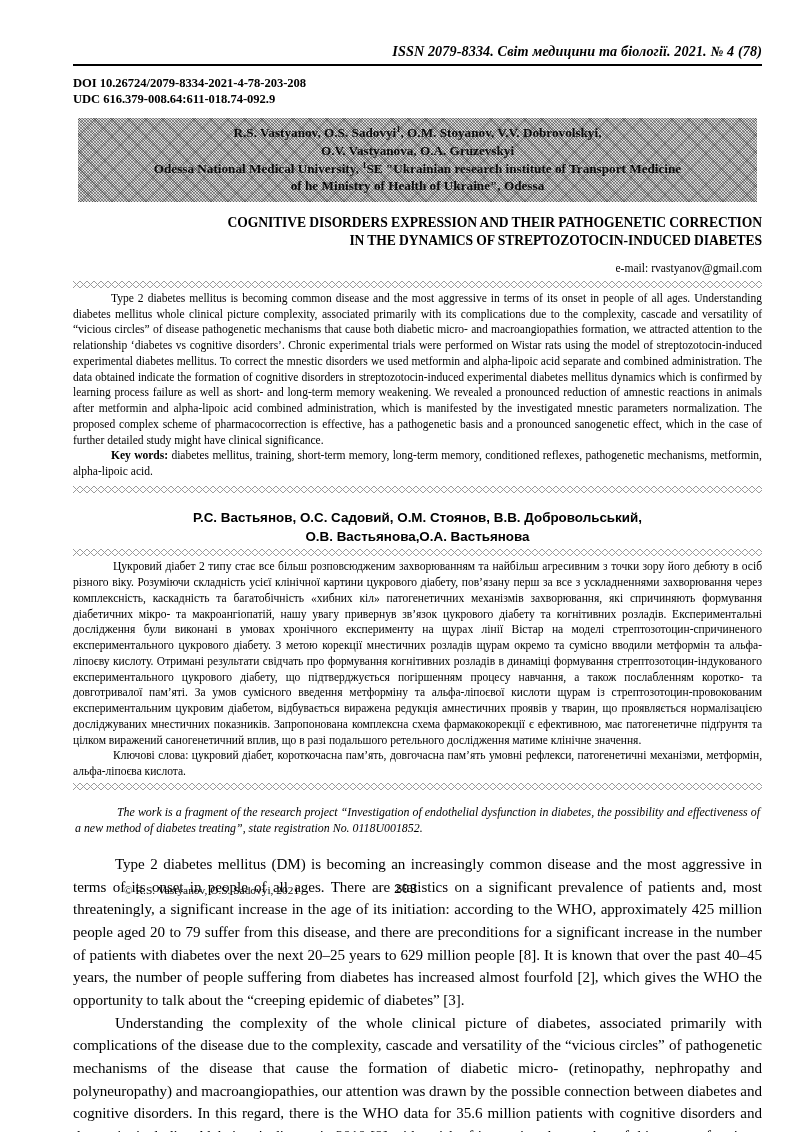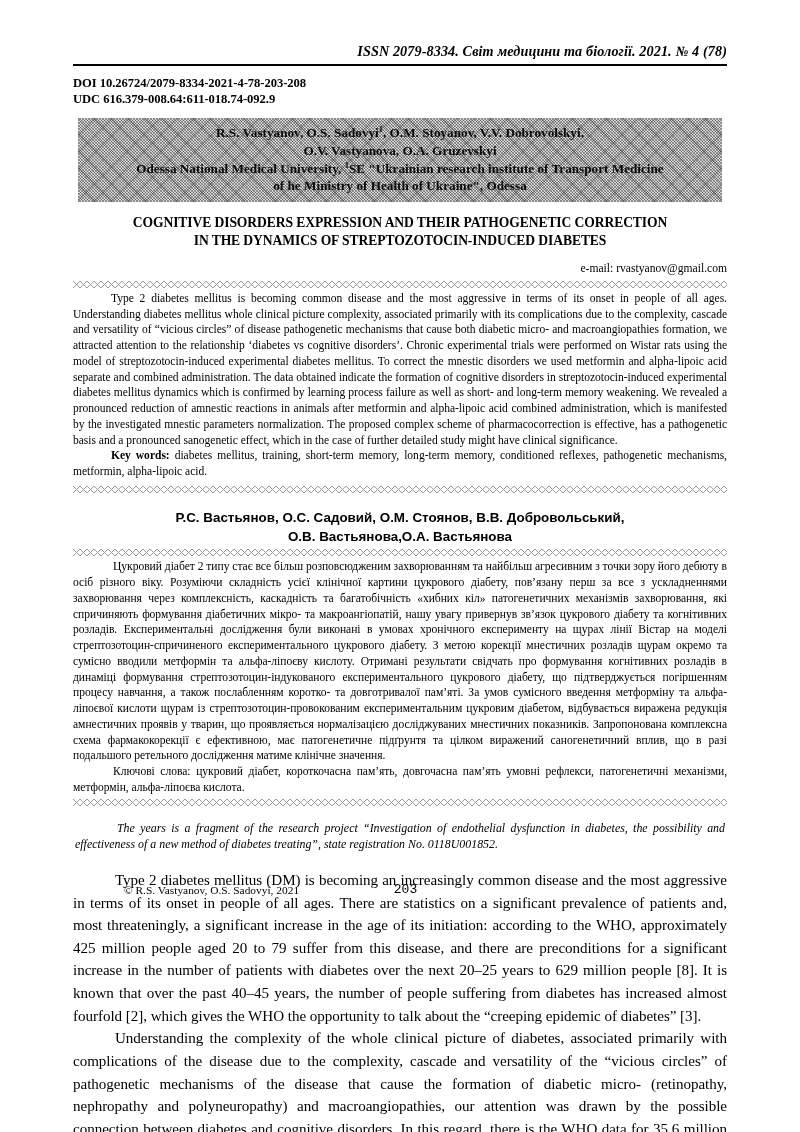--- a/index.html
+++ b/index.html
@@ -14,21 +14,21 @@
     position: relative;
     font-family: "Liberation Serif", serif;
     color: #000000;
     overflow: hidden;
   }
   .page {
     position: absolute;
     left: 0; top: 0;
     width: 800px;
     height: 940px;
-    padding: 44px 73px 0 73px;
+    padding: 44px 38px 0 73px;
   }
 
   
   .running-head {
     text-align: right;
     font-family: "Liberation Serif", serif;
     font-style: italic;
     font-weight: bold;
     font-size: 14.2px;
     letter-spacing: 0.1px;
@@ -70,21 +70,21 @@
       repeating-linear-gradient(-45deg,
         rgba(0,0,0,0.30) 0px, rgba(0,0,0,0.30) 0.8px,
         rgba(255,255,255,0.0) 0.8px, rgba(255,255,255,0.0) 2.0px);
   }
   .author-box .ln { display: block; white-space: nowrap; }
   .author-box sup { font-size: 8.5px; vertical-align: super; }
 
   
   .en-title {
     margin-top: 12px;
-    text-align: center;
+    text-align: right;
     font-family: "Liberation Serif", serif;
     font-weight: bold;
     font-size: 13.6px;
     line-height: 1.36;
     letter-spacing: -0.1px;
   }
   .en-title .ln { display: block; }
 
   .email {
     margin-top: 11px;
@@ -247,21 +247,21 @@
 
   <div class="ua-abstract">
     <p>Цукровий діабет 2 типу стає все більш розповсюдженим захворюванням та найбільш агресивним з точки зору його дебюту в осіб різного віку. Розуміючи складність усієї клінічної картини цукрового діабету, пов’язану перш за все з ускладненнями захворювання через комплексність, каскадність та багатобічність «хибних кіл» патогенетичних механізмів захворювання, які спричиняють формування діабетичних мікро- та макроангіопатій, нашу увагу привернув зв’язок цукрового діабету та когнітивних розладів. Експериментальні дослідження були виконані в умовах хронічного експерименту на щурах лінії Вістар на моделі стрептозотоцин-спричиненого експериментального цукрового діабету. З метою корекції мнестичних розладів щурам окремо та сумісно вводили метформін та альфа-ліпоєву кислоту. Отримані результати свідчать про формування когнітивних розладів в динаміці формування стрептозотоцин-індукованого експериментального цукрового діабету, що підтверджується погіршенням процесу навчання, а також послабленням коротко- та довготривалої пам’яті. За умов сумісного введення метформіну та альфа-ліпоєвої кислоти щурам із стрептозотоцин-провокованим експериментальним цукровим діабетом, відбувається виражена редукція амнестичних проявів у тварин, що проявляється нормалізацією досліджуваних мнестичних показників. Запропонована комплексна схема фармакокорекції є ефективною, має патогенетичне підґрунтя та цілком виражений саногенетичний вплив, що в разі подальшого ретельного дослідження матиме клінічне значення.</p>
     <p>
       <span class="kw">Ключові слова:</span><span> цукровий діабет, короткочасна пам’ять, довгочасна пам’ять умовні рефлекси, патогенетичні механізми, метформін, альфа-ліпоєва кислота.</span>
     </p>
   </div>
 
   <div class="wavy tight"></div>
 
-  <div class="funding">The years is a fragment of the research project “Investigation of endothelial dysfunction in diabetes, the possibility and effectiveness of a new method of diabetes treating”, state registration No. 0118U001852.</div>
+  <div class="funding">The work is a fragment of the research project “Investigation of endothelial dysfunction in diabetes, the possibility and effectiveness of a new method of diabetes treating”, state registration No. 0118U001852.</div>
 
   <div class="body-text">
     <p>Type 2 diabetes mellitus (DM) is becoming an increasingly common disease and the most aggressive in terms of its onset in people of all ages. There are statistics on a significant prevalence of patients and, most threateningly, a significant increase in the age of its initiation: according to the WHO, approximately 425 million people aged 20 to 79 suffer from this disease, and there are preconditions for a significant increase in the number of patients with diabetes over the next 20–25 years to 629 million people [8]. It is known that over the past 40–45 years, the number of people suffering from diabetes has increased almost fourfold [2], which gives the WHO the opportunity to talk about the “creeping epidemic of diabetes” [3].</p>
     <p>Understanding the complexity of the whole clinical picture of diabetes, associated primarily with complications of the disease due to the complexity, cascade and versatility of the “vicious circles” of pathogenetic mechanisms of the disease that cause the formation of diabetic micro- (retinopathy, nephropathy and polyneuropathy) and macroangiopathies, our attention was drawn by the possible connection between diabetes and cognitive disorders. In this regard, there is the WHO data for 35.6 million patients with cognitive disorders and dementia, including Alzheimer's disease in 2010 [9] with a risk of increasing the number of this group of patients to 115.4 million people in 2050 [7].</p>
   </div>
 
   <div class="footer">
     <div class="copyright">©  R.S. Vastyanov, O.S. Sadovyi, 2021</div>
     <div class="page-num">203</div>
   </div>

